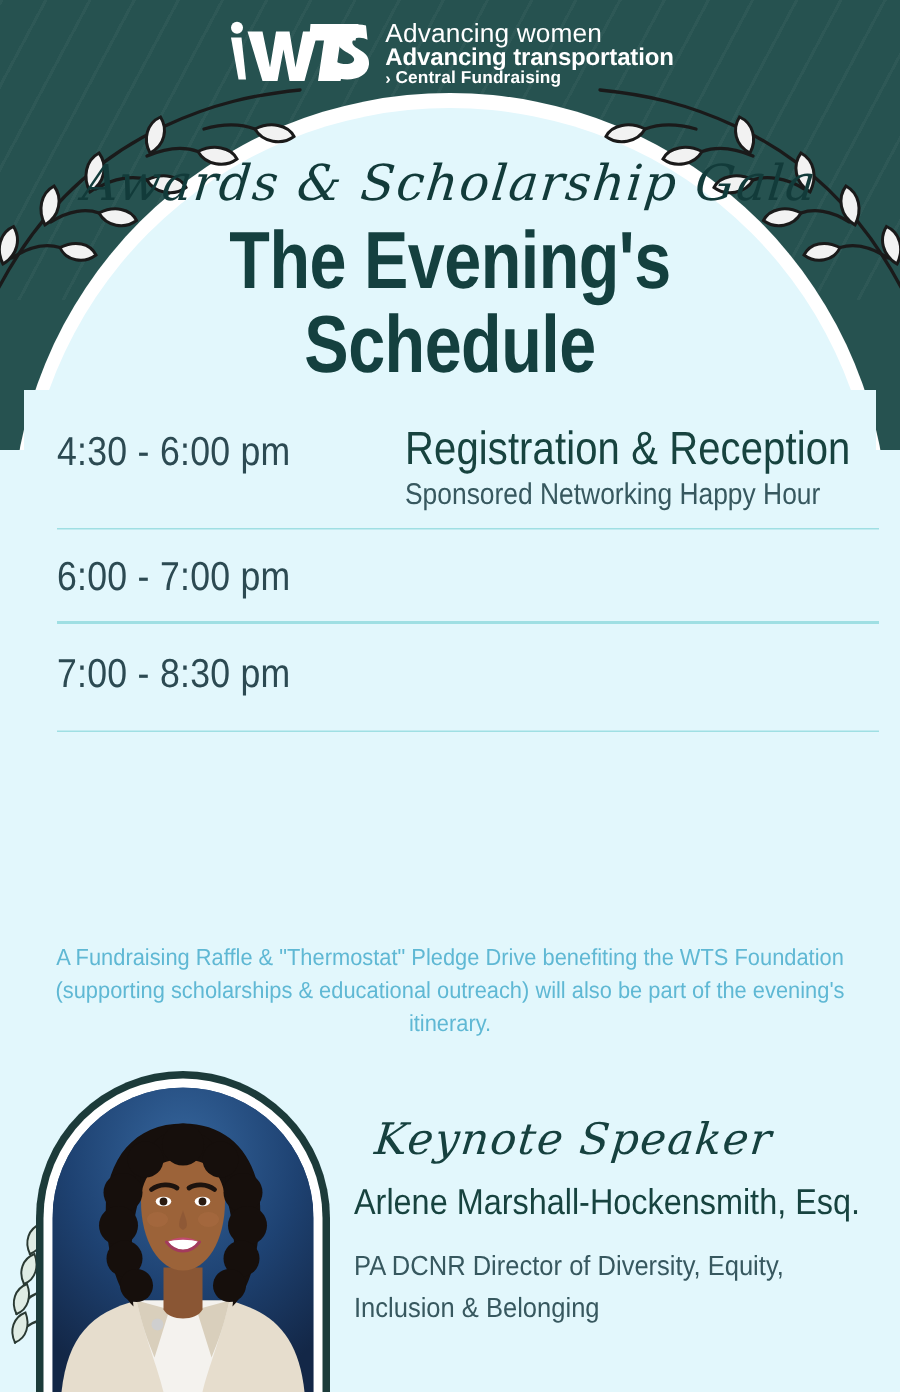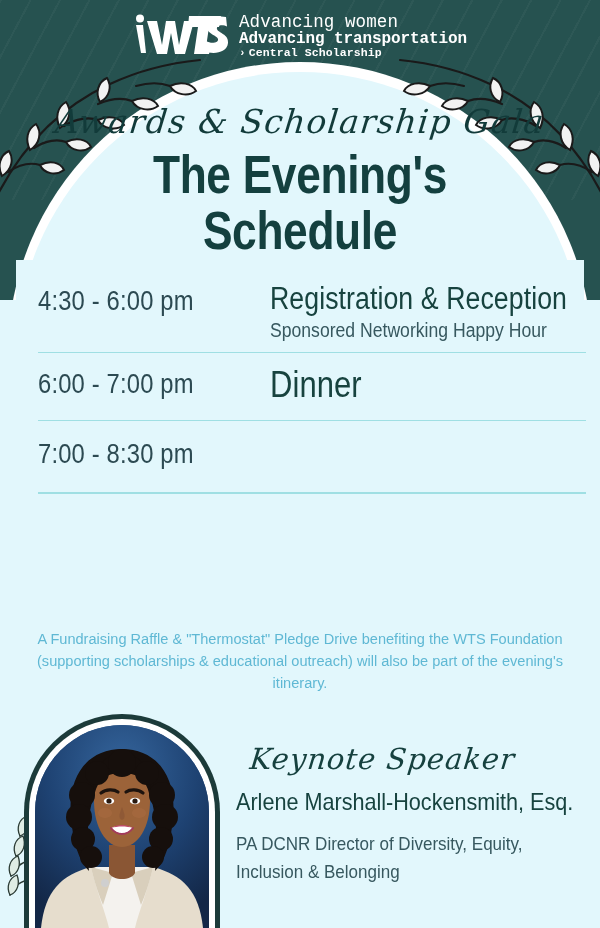--- a/index.html
+++ b/index.html
@@ -32,21 +32,21 @@
   }
 
   
   .header {
     position:absolute; left:0; top:0; width:600px; height:70px;
     display:flex; align-items:center; justify-content:center;
     z-index:40;
   }
   .logo-wrap { display:flex; align-items:center; gap:10px; }
   .logo-mark { width:96px; height:50px; display:block; }
-  .logo-text { color:#ffffff; line-height:1.04; padding-top:2px;font-family:Liberation Mono, monospace; }
+  .logo-text { color:#ffffff; line-height:1.04; padding-top:2px; }
   .logo-l1 { font-size:17.5px; font-weight:400; letter-spacing:0.1px; white-space:nowrap; }
   .logo-l2 { font-size:16px; font-weight:700; letter-spacing:-0.1px; white-space:nowrap; }
   .logo-l3 { font-size:11.5px; font-weight:700; letter-spacing:0.1px; white-space:nowrap; display:flex; align-items:center; gap:3px;}
   .chev { font-size:11px; font-weight:700; }
 
   
   .arch-outer {
     position:absolute;
     left:8px; top:62px;
     width:584px; height:880px;
@@ -212,21 +212,21 @@
           <path d="M112 12 L176 12 L172 34 L152 34 L144 88 L122 88 L130 34 L110 34 Z"></path>
           <path d="M141 66 L158 66 L152 88 L135 88 Z"></path>
           <path d="M186 14 C170 10 150 16 148 32 C146 48 168 50 170 58 C172 66 156 68 146 62 L142 82 C160 90 188 86 190 66 C192 48 170 46 168 38 C166 30 180 28 188 33 Z"></path>
         </g>
       </svg>
       <div class="logo-text">
         <div class="logo-l1">Advancing women</div>
         <div class="logo-l2">Advancing transportation</div>
         <div class="logo-l3">
           <span class="chev">›</span>
-          <span>Central Scholarship</span>
+          <span>Central Fundraising</span>
         </div>
       </div>
     </div>
   </div>
 
   <svg class="vine vine-left" viewBox="0 0 210 150" aria-hidden="true">
     <g fill="none" stroke="#1a1a1a" stroke-width="2.2" stroke-linecap="round">
       <path d="M4 142 C28 96 64 56 116 32 C148 17 176 11 206 8"></path>
       <path d="M14 120 C26 112 36 110 46 113"></path>
       <path d="M40 96 C52 88 64 87 72 90"></path>
@@ -280,23 +280,20 @@
       <div class="time">4:30 - 6:00 pm</div>
       <div class="detail">
         <div class="headline">Registration &amp; Reception</div>
         <div class="sub">Sponsored Networking Happy Hour</div>
       </div>
     </div>
     <div class="divider"></div>
 
     <div class="row r2">
       <div class="time">6:00 - 7:00 pm</div>
-      <div class="detail">
-        <div class="headline big">Dinner</div>
-      </div>
     </div>
     <div class="divider"></div>
 
     <div class="row r3">
       <div class="time">7:00 - 8:30 pm</div>
     </div>
     <div class="divider" style="margin-top:8px;"></div>
   </div>
 
   <div class="fineprint">

